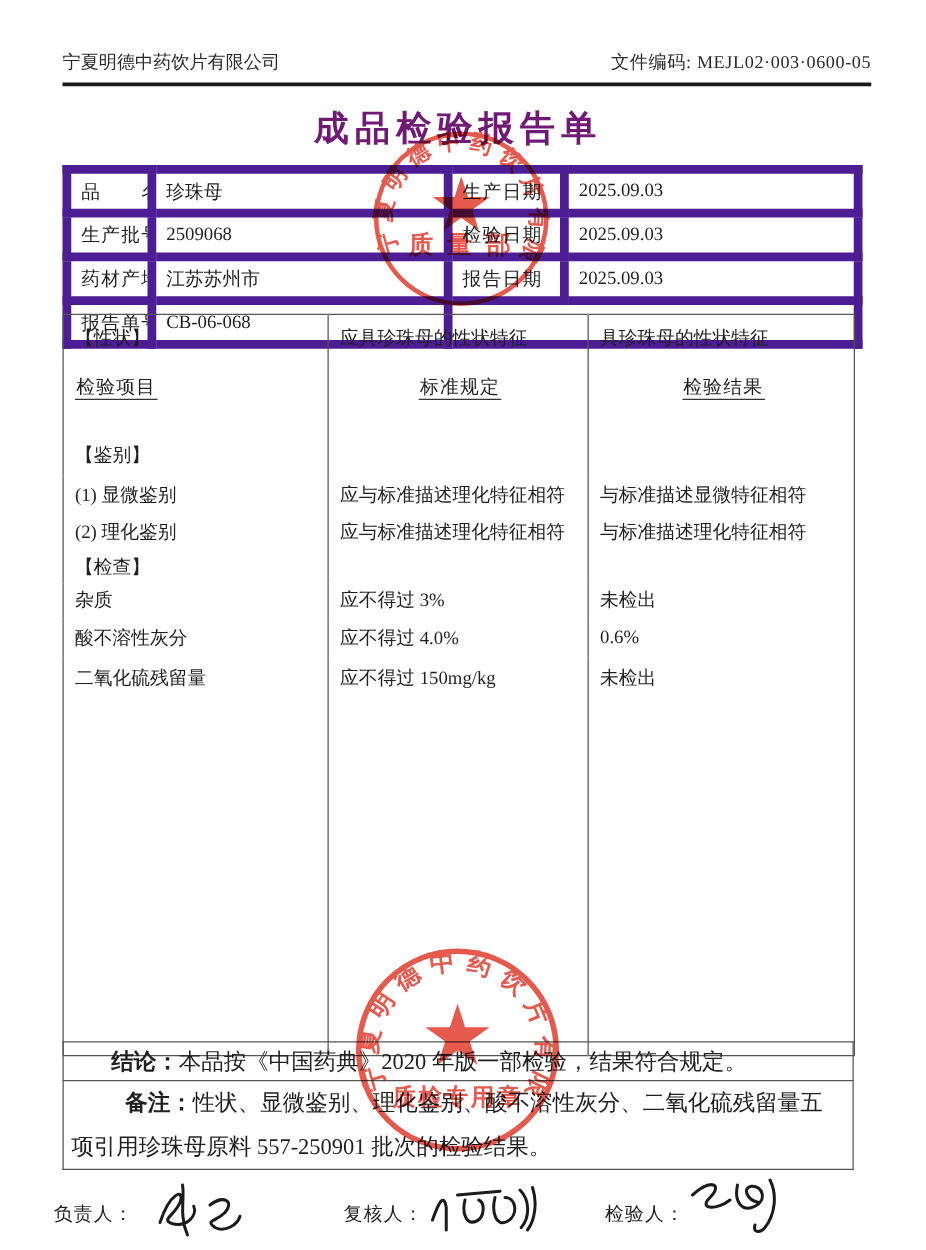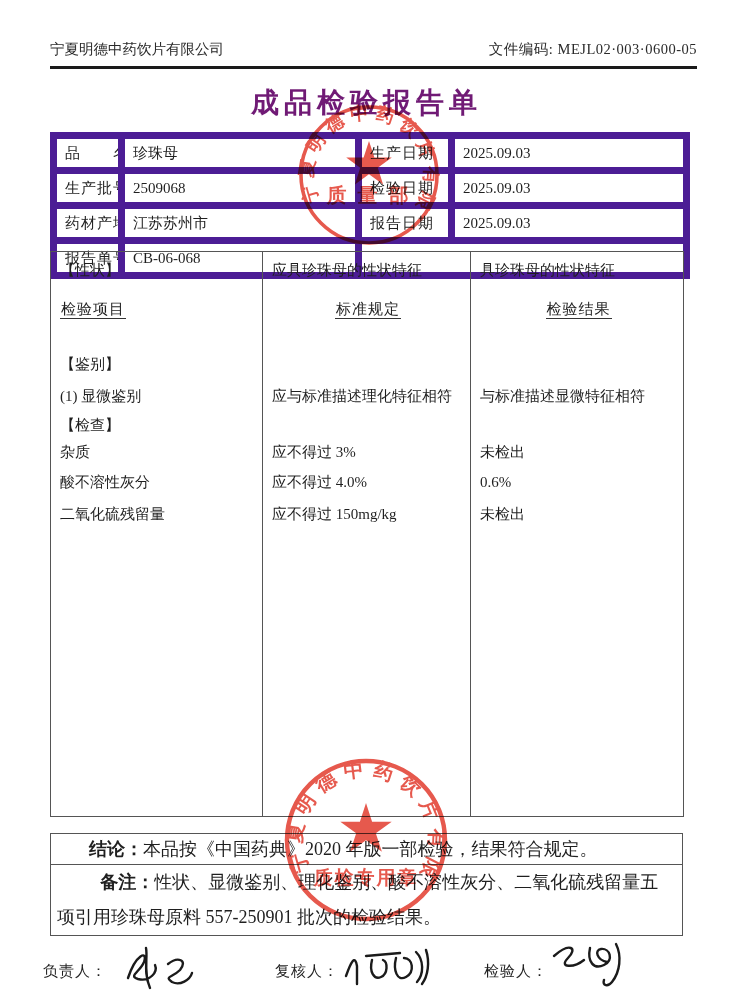--- a/index.html
+++ b/index.html
@@ -127,20 +127,25 @@
     </tr>
     <tr style="height:33px">
       <td>【鉴别】</td>
       <td></td>
       <td></td>
     </tr>
     <tr style="height:31px">
       <td>(1) 显微鉴别</td>
       <td>应与标准描述理化特征相符</td>
       <td>与标准描述显微特征相符</td>
+    </tr>
+    <tr style="height:28px">
+      <td>(2) 理化鉴别</td>
+      <td>应与标准描述理化特征相符</td>
+      <td>与标准描述理化特征相符</td>
     </tr>
     <tr style="height:27px">
       <td>【检查】</td>
       <td></td>
       <td></td>
     </tr>
     <tr style="height:28px">
       <td>杂质</td>
       <td>应不得过 3%</td>
       <td>未检出</td>

